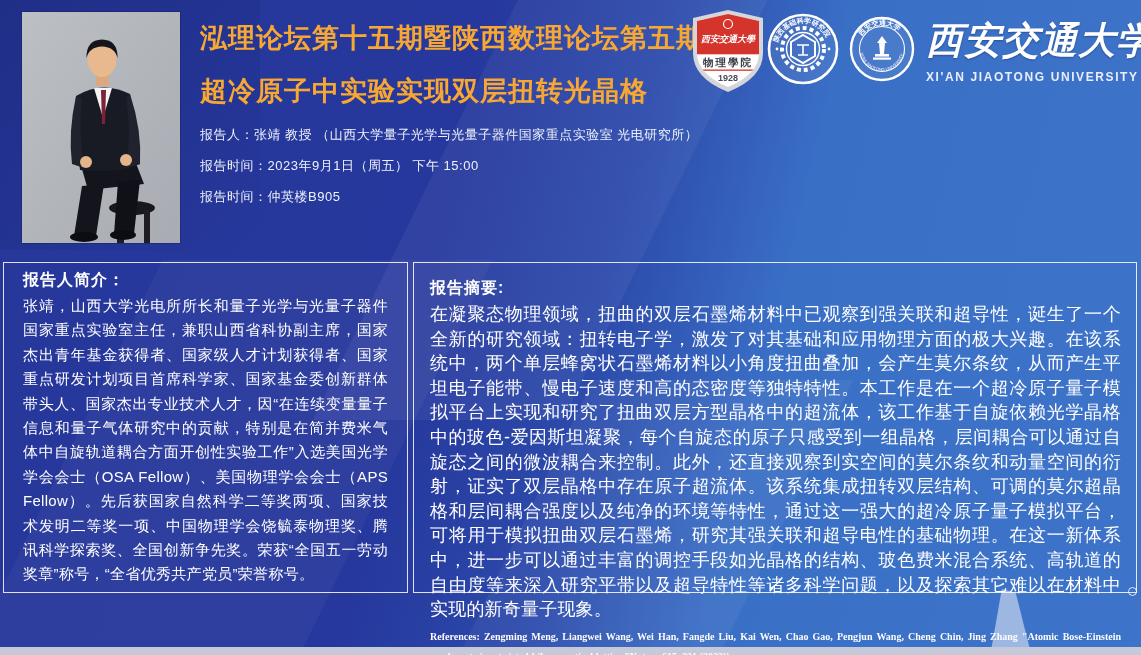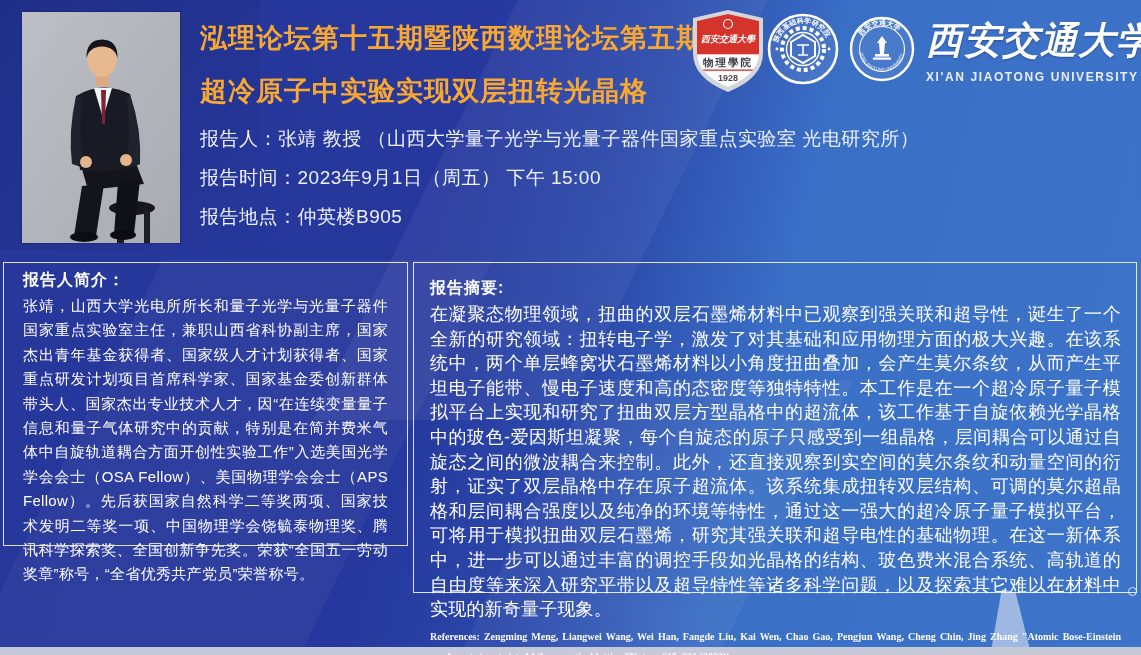--- a/index.html
+++ b/index.html
@@ -17,34 +17,34 @@
   .pillar{position:absolute;bottom:8px;left:988px;width:46px;height:58px;background:rgba(236,240,248,0.55);clip-path:polygon(8% 100%,30% 0,60% 6%,90% 100%);}
   .bottom-strip{position:absolute;left:0;bottom:0;width:100%;height:8px;background:#c6cad8;}
 
   
   .photo{position:absolute;left:22px;top:12px;width:158px;height:231px;box-shadow:0 0 0 1px rgba(0,0,0,0.15);}
   .photo svg{display:block;}
 
   
   .header-text{position:absolute;left:200px;top:20px;width:560px;}
   .title-line{font-size:27px;font-weight:bold;color:#F8A832;letter-spacing:1px;margin:0 0 17px 0;white-space:nowrap;}
-  .info-line{font-size:19px;color:#eef2fc;margin:1px 0 13px 0;letter-spacing:0.5px;white-space:nowrap;}
+  .info-line{font-size:13px;color:#eef2fc;margin:1px 0 13px 0;letter-spacing:0.5px;white-space:nowrap;}
 
   
   .logos{position:absolute;left:678px;top:8px;width:460px;height:90px;}
   .shield{position:absolute;left:12px;top:1px;}
   .ring-logo{position:absolute;left:89px;top:5px;}
   .seal-logo{position:absolute;left:171px;top:8px;}
   .calligraphy{position:absolute;left:248px;top:8px;width:212px;text-align:center;color:#ffffff;}
   .calligraphy .big{font-size:37px;font-weight:bold;font-style:italic;letter-spacing:1px;white-space:nowrap;text-shadow:0 1px 2px rgba(0,0,40,0.3);}
   .calligraphy .sub{margin-top:4px;font-size:12px;font-weight:bold;letter-spacing:1.6px;color:#e9eefb;white-space:nowrap;}
 
   
   .panel{position:absolute;top:262px;border:1px solid rgba(255,255,255,0.85);box-sizing:border-box;color:#ffffff;}
-  .panel.bio{left:3px;width:405px;height:284px;padding:7px 19px 0 19px;}
+  .panel.bio{left:3px;width:405px;height:331px;padding:7px 19px 0 19px;}
   .panel.abstract{left:413px;width:724px;height:331px;padding:15px 15px 0 16px;}
   .panel-title{font-size:16px;font-weight:bold;letter-spacing:1px;margin:0 0 3px 0;}
   .bio-body{font-size:15px;line-height:24.4px;text-align:justify;letter-spacing:0.3px;}
   .abstract-body{font-size:18px;line-height:24.6px;text-align:justify;letter-spacing:0.2px;}
   .references{margin-top:5px;font-family:"Liberation Serif","DejaVu Serif",serif;font-weight:bold;font-size:10px;line-height:20px;text-align:justify;color:#fdfdfd;}
   .end-dot{position:absolute;right:-1px;bottom:-4px;width:7px;height:7px;border:1px solid rgba(255,255,255,0.8);border-radius:50%;}
 </style>
 </head>
 <body>
 
@@ -91,21 +91,21 @@
       <ellipse cx="80" cy="48" rx="14.5" ry="17" fill="#e8b98f"></ellipse>
       <path d="M64.5 46 Q64 28 80 27.5 Q96 28 95.5 46 Q93 35 80 34.5 Q67 35 64.5 46 Z" fill="#15151b"></path>
     </svg>
   </div>
 
   <div class="header-text">
     <div class="title-line">泓理论坛第十五期暨陕西数理论坛第五期</div>
     <div class="title-line">超冷原子中实验实现双层扭转光晶格</div>
     <div class="info-line">报告人：张靖 教授 （山西大学量子光学与光量子器件国家重点实验室 光电研究所）</div>
     <div class="info-line">报告时间：2023年9月1日（周五） 下午 15:00</div>
-    <div class="info-line">报告地点：仲英楼B905</div>
+    <div class="info-line">报告时间：仲英楼B905</div>
   </div>
 
   <div class="logos">
 
     <div class="shield">
       <svg width="76" height="84" viewBox="0 0 76 84">
         <path d="M38 1 L73 9 L73 44 Q73 69 38 83 Q3 69 3 44 L3 9 Z" fill="#d4d6db"></path>
         <defs>
           <clipPath id="shieldClip">
               <path d="M38 5 L69 12 L69 44 Q69 65 38 78 Q7 65 7 44 L7 12 Z"></path>

